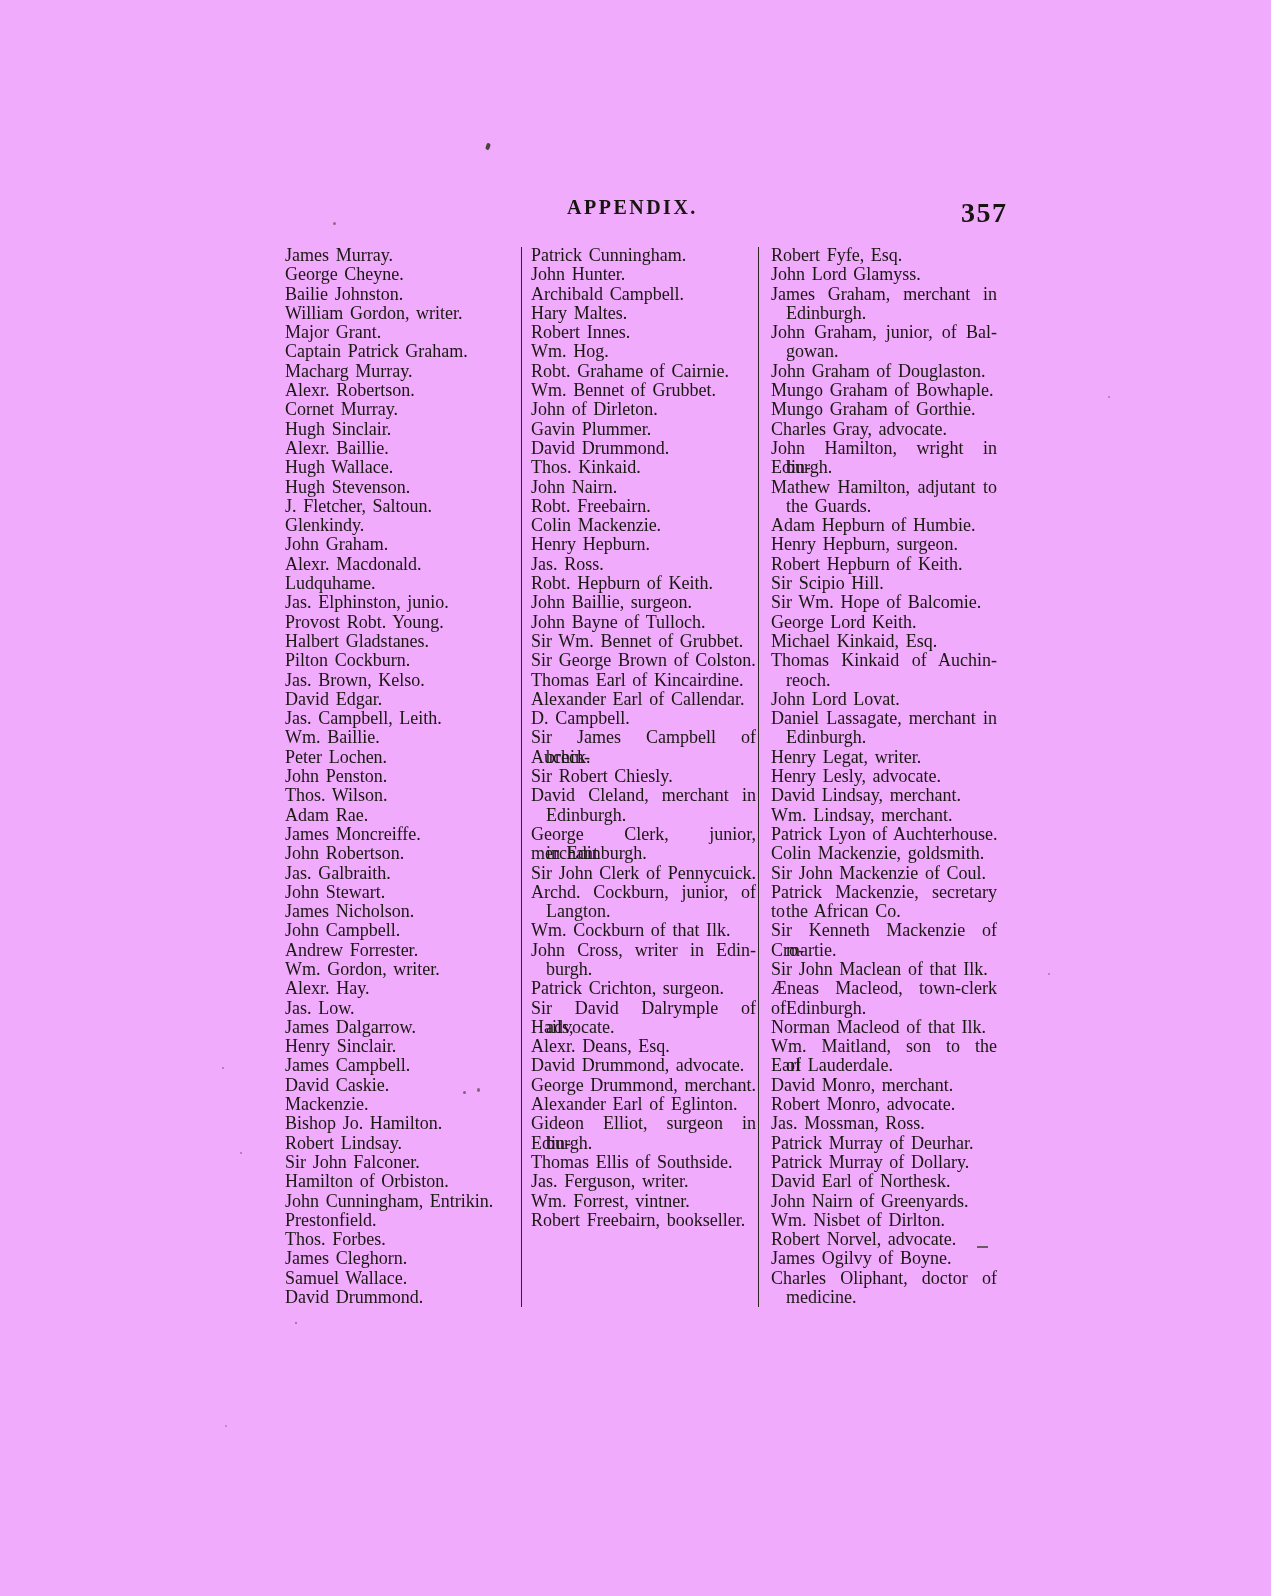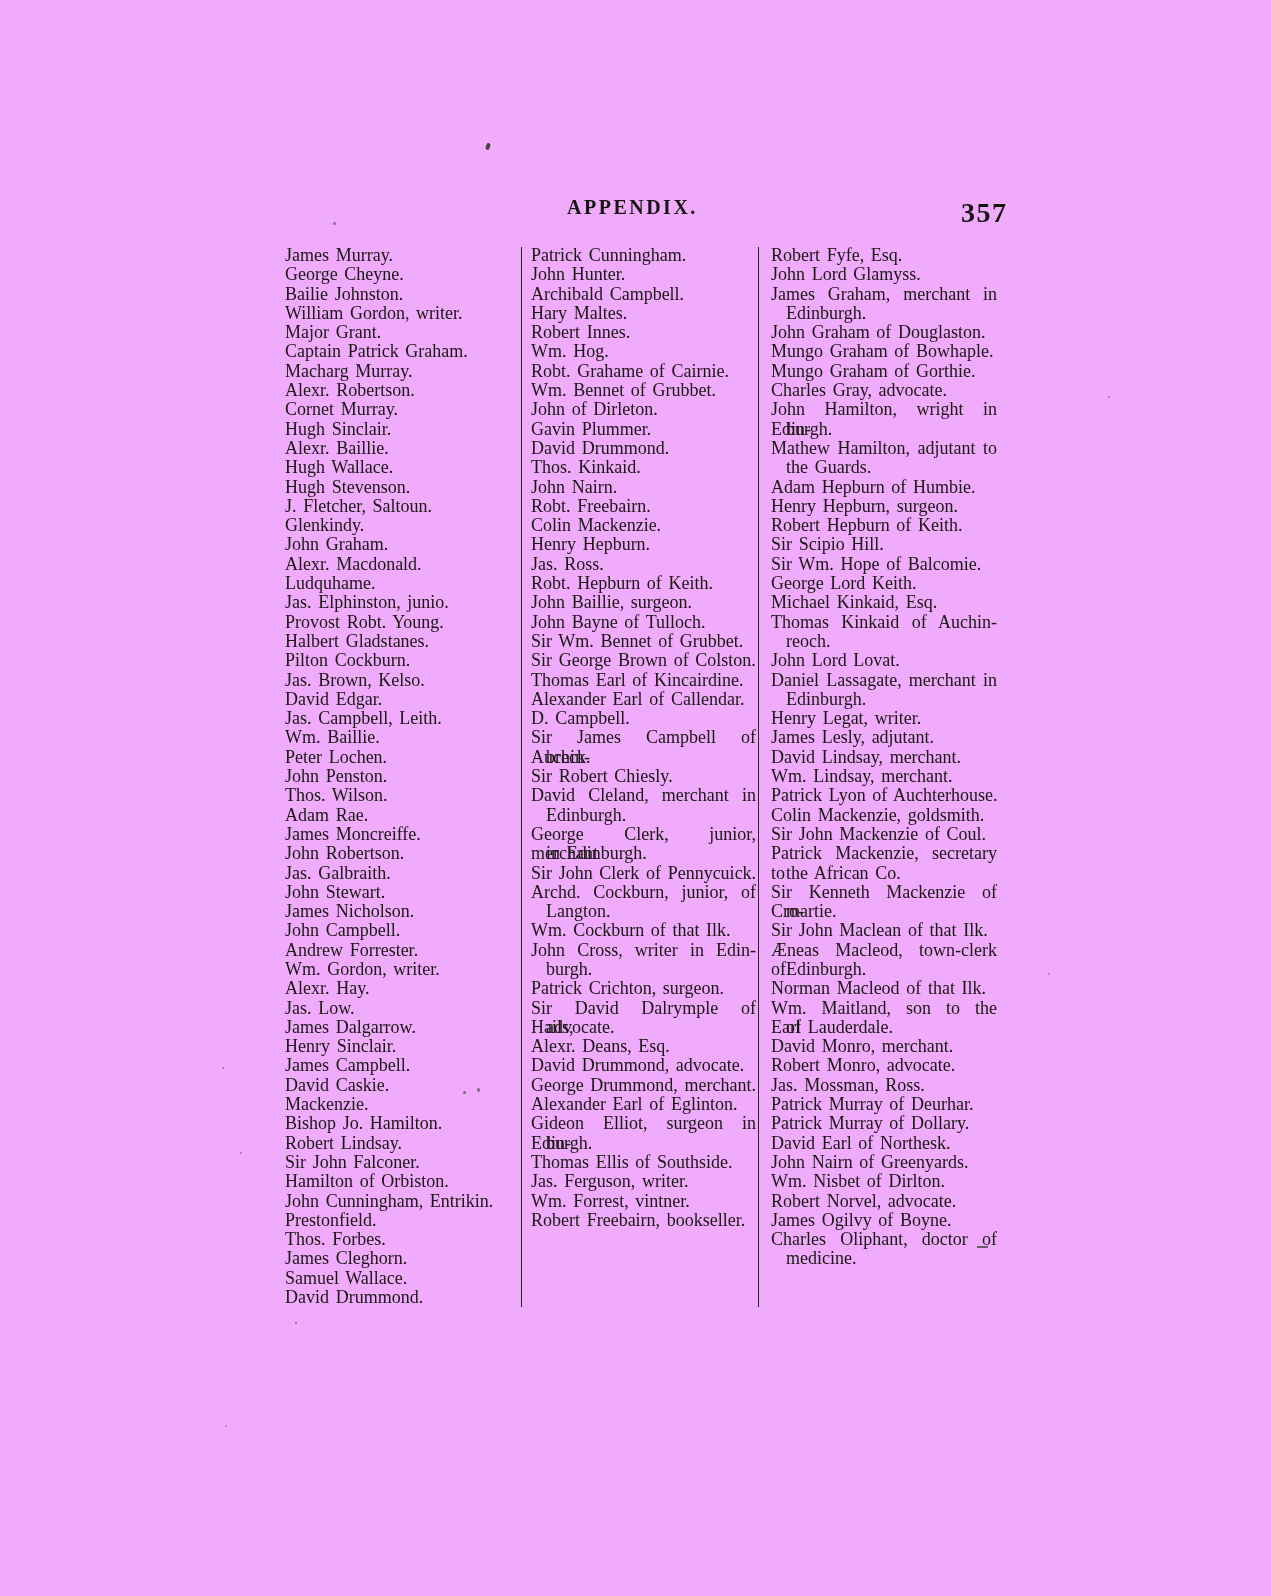--- a/index.html
+++ b/index.html
@@ -396,20 +396,24 @@
         <div class="line">Robert Fyfe, Esq.</div>
       </div>
       <div class="entry">
         <div class="line">John Lord Glamyss.</div>
       </div>
       <div class="entry">
         <div class="line fill">James Graham, merchant in</div>
         <div class="line cont">Edinburgh.</div>
       </div>
       <div class="entry">
+        <div class="line fill">John Graham, junior, of Bal-</div>
+        <div class="line cont">gowan.</div>
+      </div>
+      <div class="entry">
         <div class="line">John Graham of Douglaston.</div>
       </div>
       <div class="entry">
         <div class="line">Mungo Graham of Bowhaple.</div>
       </div>
       <div class="entry">
         <div class="line">Mungo Graham of Gorthie.</div>
       </div>
       <div class="entry">
         <div class="line">Charles Gray, advocate.</div>
@@ -451,21 +455,21 @@
         <div class="line">John Lord Lovat.</div>
       </div>
       <div class="entry">
         <div class="line fill">Daniel Lassagate, merchant in</div>
         <div class="line cont">Edinburgh.</div>
       </div>
       <div class="entry">
         <div class="line">Henry Legat, writer.</div>
       </div>
       <div class="entry">
-        <div class="line">James Lesly, adjutant.</div>
+        <div class="line">Henry Lesly, advocate.</div>
       </div>
       <div class="entry">
         <div class="line">David Lindsay, merchant.</div>
       </div>
       <div class="entry">
         <div class="line">Wm. Lindsay, merchant.</div>
       </div>
       <div class="entry">
         <div class="line">Patrick Lyon of Auchterhouse.</div>
       </div>

